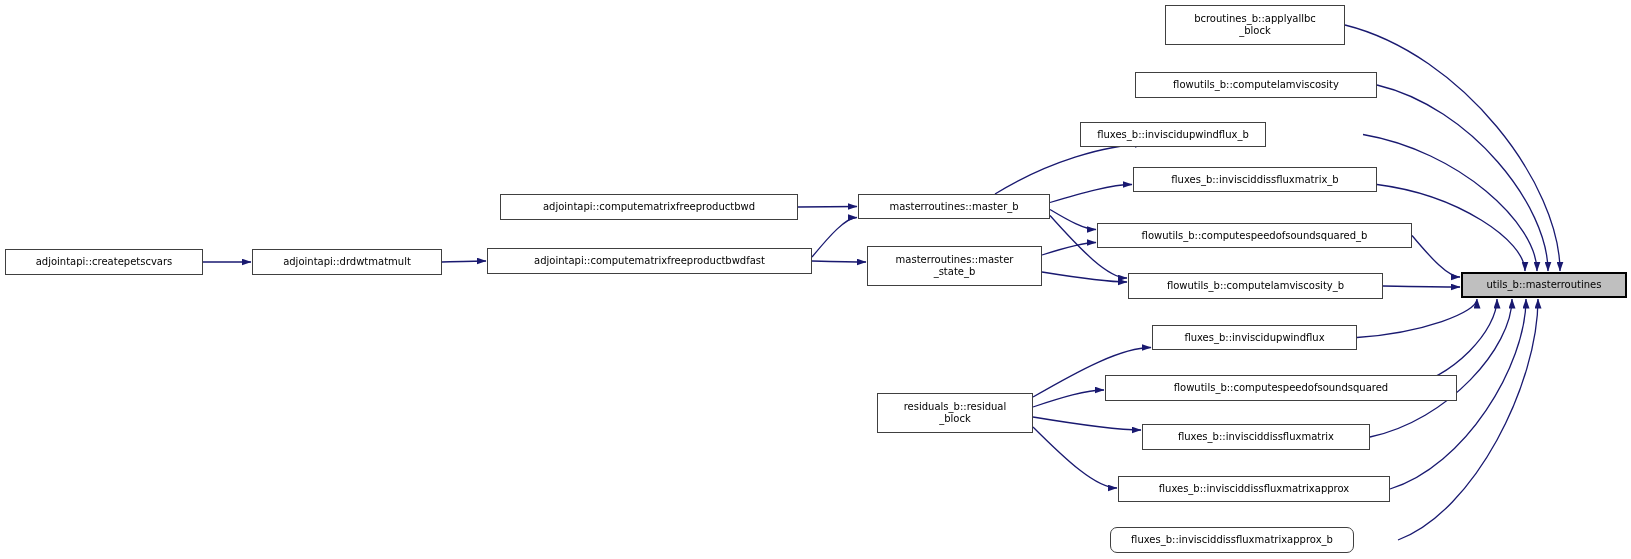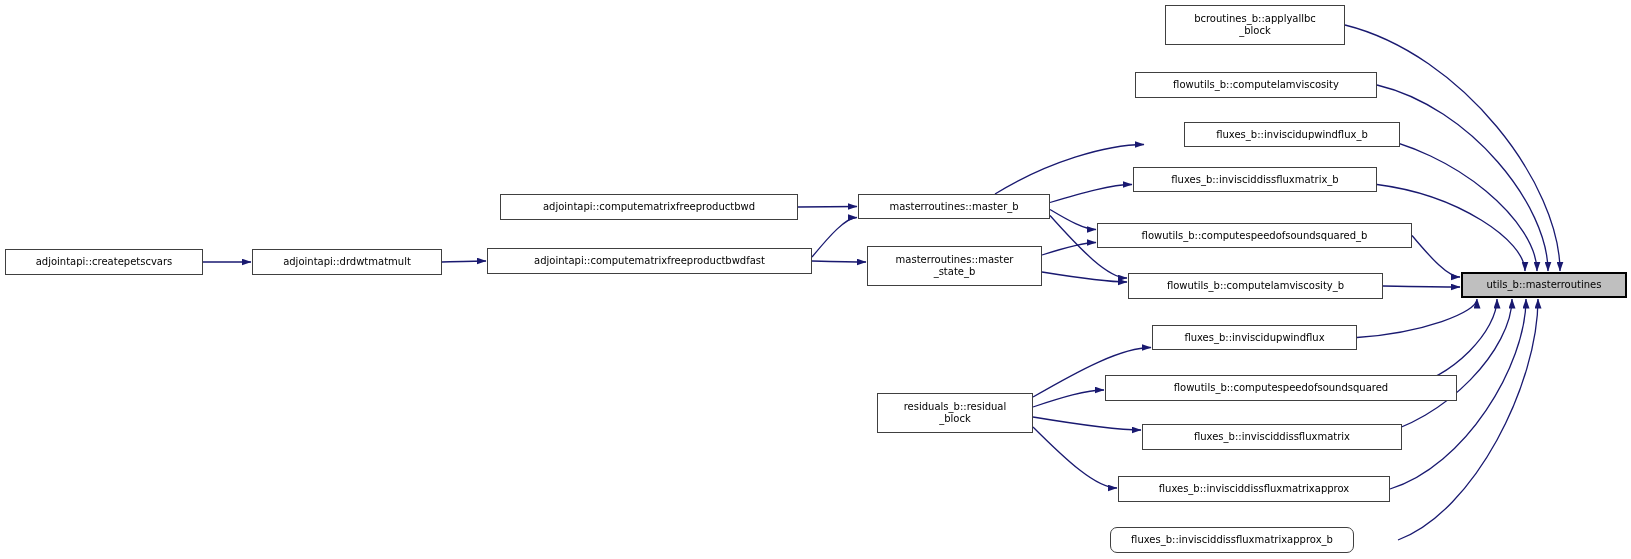--- a/index.html
+++ b/index.html
@@ -79,23 +79,23 @@
     <div class="node" style="left: 500px; top: 194px; width: 298px; height: 26px;">adjointapi::computematrixfreeproductbwd</div>
     <div class="node" style="left: 487px; top: 248px; width: 325px; height: 26px;">adjointapi::computematrixfreeproductbwdfast</div>
     <div class="node" style="left: 858px; top: 194px; width: 192px; height: 25px;">masterroutines::master_b</div>
     <div class="node" style="left: 867px; top: 246px; width: 175px; height: 40px;">masterroutines::master
 _state_b</div>
     <div class="node" style="left: 877px; top: 393px; width: 156px; height: 40px;">residuals_b::residual
 _block</div>
     <div class="node" style="left: 1165px; top: 5px; width: 180px; height: 40px;">bcroutines_b::applyallbc
 _block</div>
     <div class="node" style="left: 1135px; top: 72px; width: 242px; height: 26px;">flowutils_b::computelamviscosity</div>
-    <div class="node" style="left: 1184px; top: 122px; width: 216px; height: 25px;">fluxes_b::inviscidupwindflux_b</div>
+    <div class="node" style="left: 1080px; top: 122px; width: 186px; height: 25px;">fluxes_b::inviscidupwindflux_b</div>
     <div class="node" style="left: 1133px; top: 167px; width: 244px; height: 25px;">fluxes_b::invisciddissfluxmatrix_b</div>
     <div class="node" style="left: 1097px; top: 223px; width: 315px; height: 25px;">flowutils_b::computespeedofsoundsquared_b</div>
     <div class="node" style="left: 1128px; top: 273px; width: 255px; height: 26px;">flowutils_b::computelamviscosity_b</div>
     <div class="node" style="left: 1152px; top: 325px; width: 205px; height: 25px;">fluxes_b::inviscidupwindflux</div>
     <div class="node" style="left: 1105px; top: 375px; width: 352px; height: 26px;">flowutils_b::computespeedofsoundsquared</div>
-    <div class="node" style="left: 1142px; top: 424px; width: 260px; height: 26px;">fluxes_b::invisciddissfluxmatrix</div>
+    <div class="node" style="left: 1142px; top: 424px; width: 228px; height: 26px;">fluxes_b::invisciddissfluxmatrix</div>
     <div class="node" style="left: 1118px; top: 476px; width: 272px; height: 26px;">fluxes_b::invisciddissfluxmatrixapprox</div>
     <div class="node" style="left: 1110px; top: 527px; width: 244px; height: 26px; border-radius: 7px;">fluxes_b::invisciddissfluxmatrixapprox_b</div>
     <div class="node highlight" style="left: 1461px; top: 272px; width: 166px; height: 26px;">utils_b::masterroutines</div>
   </div>
 
 </body></html>

